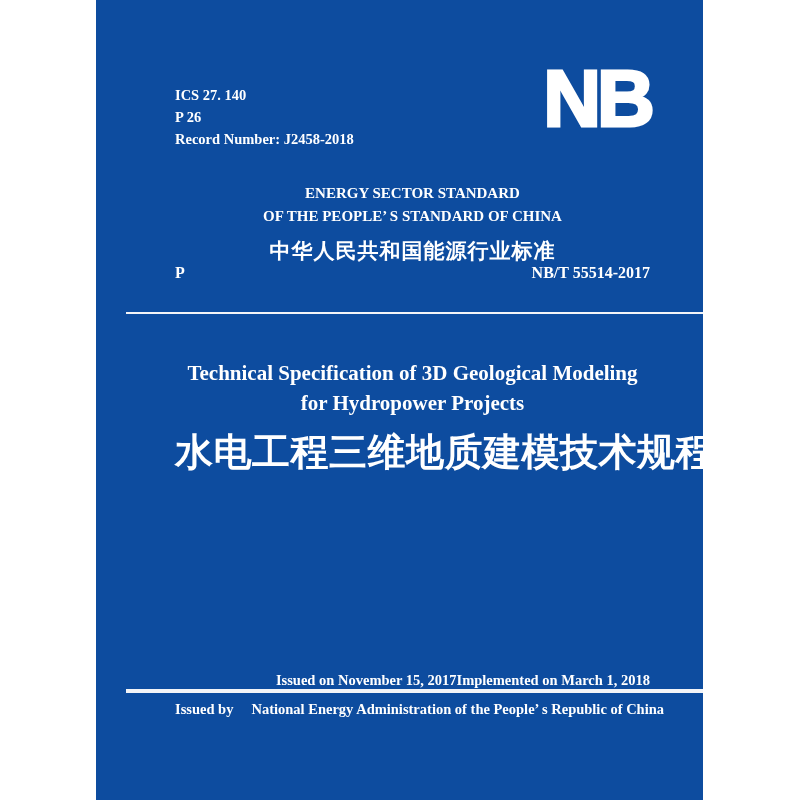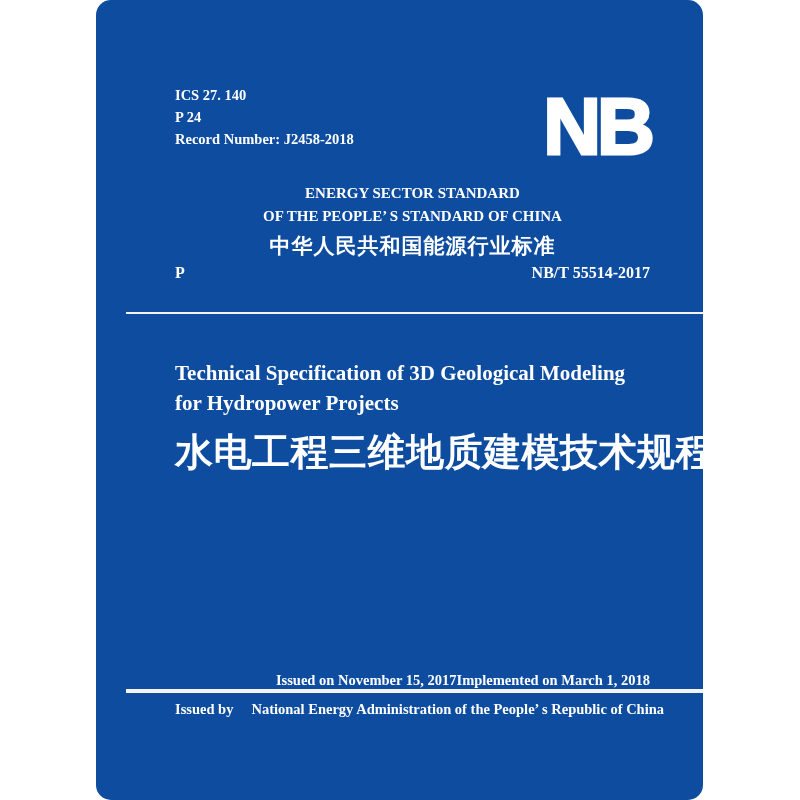--- a/index.html
+++ b/index.html
@@ -10,57 +10,55 @@
     background: #ffffff;
     overflow: hidden;
     font-family: "Liberation Serif", "DejaVu Serif", serif;
   }
   .cover {
     position: absolute;
     left: 96px; top: 0;
     width: 607px; height: 800px;
     background: #0d4c9f;
     color: #ffffff;
-    border-radius: 15px;
   }
   .meta {
     position: absolute;
     left: 79px; top: 84px;
     font-size: 14.5px;
     font-weight: bold;
     line-height: 22px;
     white-space: nowrap;
   }
   .logo {
     position: absolute;
     left: 446px; top: 59px;
     width: 110px;
     text-align: center;
     font-family: "Liberation Sans", "DejaVu Sans", sans-serif;
     font-weight: bold;
     font-size: 80px;
     line-height: 80px;
     letter-spacing: -4px;
-    margin-top: 28px;
     -webkit-text-stroke: 3px #ffffff;
   }
   .std-header {
     position: absolute;
     left: 79px; top: 182px;
     width: 475px;
     text-align: center;
   }
   .std-header .en {
     font-size: 15px;
     font-weight: bold;
     line-height: 23px;
     white-space: nowrap;
   }
   .std-header .zh {
-    margin-top: 3px;
+    margin-top: 8px;
     font-family: "Liberation Sans", "DejaVu Sans", sans-serif;
     font-size: 21px;
     font-weight: bold;
     line-height: 30px;
     letter-spacing: 1px;
     white-space: nowrap;
   }
   .num-row {
     position: absolute;
     left: 79px; top: 263px;
@@ -76,21 +74,21 @@
     left: 30px;
     width: 577px;
     background: #f2f4f8;
   }
   .rule-thin { top: 312px; height: 2px; }
   .rule-thick { top: 689px; height: 4px; }
   .doc-title {
     position: absolute;
     left: 79px; top: 358px;
     width: 475px;
-    text-align: left;
+    text-align: center;
   }
   .doc-title .en {
     font-size: 21px;
     font-weight: bold;
     line-height: 30px;
     white-space: nowrap;
   }
   .doc-title .zh {
     margin-top: 14px;
     font-family: "Liberation Sans", "DejaVu Sans", sans-serif;
@@ -124,21 +122,21 @@
   .issued-by .label { margin-right: 18px; }
 </style>
 </head>
 <body>
 
 <div class="canvas">
   <div class="cover">
 
     <div class="meta">
       <div>ICS 27. 140</div>
-      <div>P 24</div>
+      <div>P 26</div>
       <div>Record Number: J2458-2018</div>
     </div>
 
     <div class="logo">NB</div>
 
     <div class="std-header">
       <div class="en">ENERGY SECTOR STANDARD</div>
       <div class="en">OF THE PEOPLE’ S STANDARD OF CHINA</div>
       <div class="zh">中华人民共和国能源行业标准</div>
     </div>

